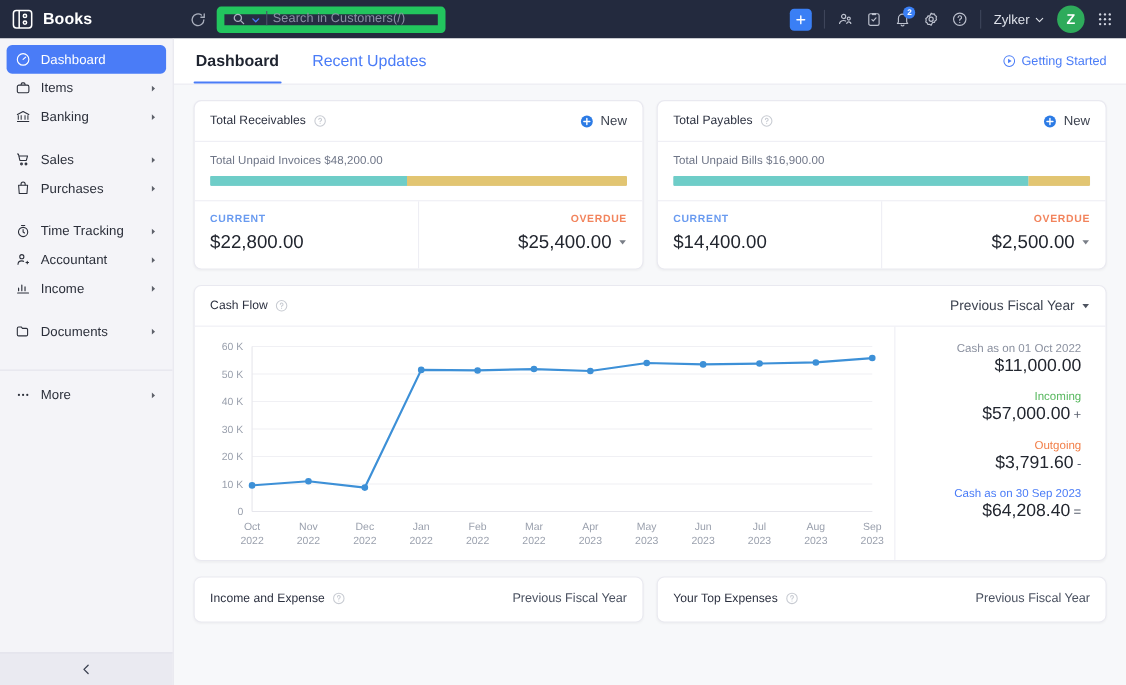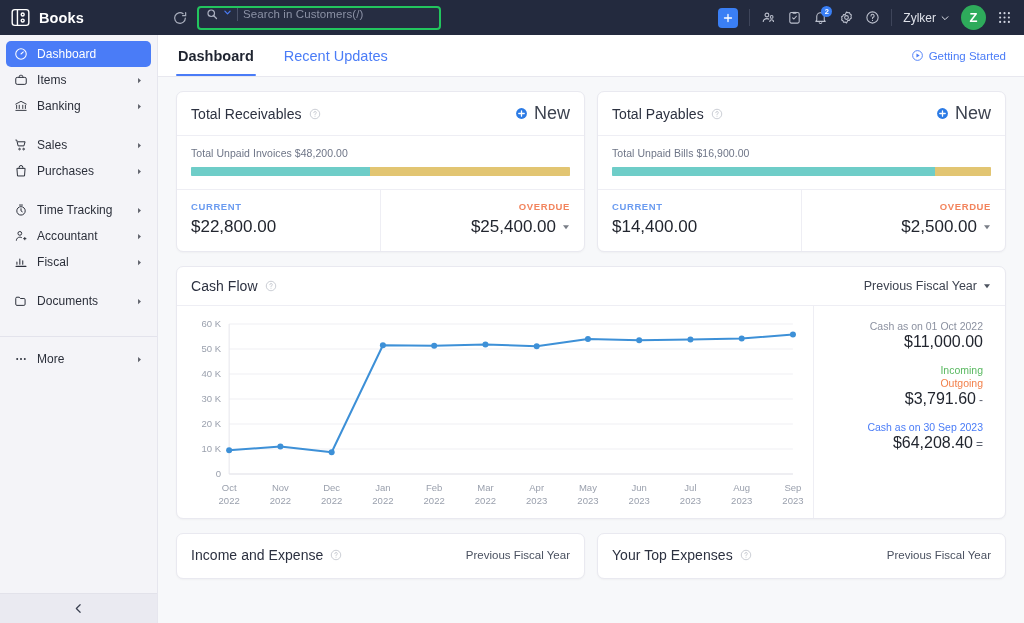--- a/index.html
+++ b/index.html
@@ -15,22 +15,22 @@
   .topbar {
     height: 35px; background: #232a3e; display: flex; align-items: center;
     flex: 0 0 35px; color: #fff;
   }
   .brand { width: 158px; display: flex; align-items: center; gap: 8px; padding-left: 10px; }
   .brand-logo { width: 21px; height: 21px; flex: 0 0 21px; }
   .brand-name { font-size: 14.5px; font-weight: 600; letter-spacing: .1px; color: #fff; }
   .topbar-mid { display: flex; align-items: center; gap: 9px; padding-left: 14px; }
   .refresh-icon { width: 16px; height: 16px; opacity: .82; cursor: pointer; }
   .searchbox {
-    display: flex; align-items: flex-start; width: 244px; height: 24px;
-    border: 2px solid #22c55e; border-radius: 4px; background: #262d42;
+    display: flex; align-items: flex-end; width: 208px; height: 24px;
+    border: 7px solid #22c55e; border-radius: 4px; background: #262d42;
     padding: 0 7px; gap: 5px;
   }
   .search-glass { width: 12px; height: 12px; opacity: .85; }
   .search-caret { width: 9px; height: 9px; }
   .search-div { width: 1px; height: 13px; background: #4b5268; }
   .search-ph { font-size: 11.5px; color: #8b91a5; letter-spacing: .1px; white-space: nowrap; }
   .topbar-right { margin-left: auto; display: flex; align-items: center; gap: 11px; padding-right: 12px; }
   .plus-btn {
     width: 20px; height: 20px; border-radius: 4px; background: #3a7ff5;
     display: flex; align-items: center; justify-content: center; cursor: pointer;
@@ -103,25 +103,25 @@
   .canvas { flex: 1; background: #f7f8fa; overflow: hidden; padding: 14px 18px 0 18px; }
 
   .card {
     background: #fff; border: 1px solid #e9e9f0; border-radius: 7px;
     box-shadow: 0 1px 2px rgba(20,20,40,.035);
   }
   .card-head {
     display: flex; align-items: center; padding: 11px 14px;
     border-bottom: 1px solid #eeeef4;
   }
-  .card-title { font-size: 14px; color: #2c3140; letter-spacing: .05px; }
+  .card-title { font-size: 11px; color: #2c3140; letter-spacing: .05px; }
   .q-ico { width: 12px; height: 12px; margin-left: 7px; opacity: .55; cursor: pointer; }
   .new-btn {
     margin-left: auto; display: flex; align-items: center; gap: 6px;
-    color: #3d4350; font-size: 18px; cursor: pointer;
+    color: #3d4350; font-size: 12px; cursor: pointer;
   }
   .plus-circle { width: 13px; height: 13px; }
 
   .row2 { display: flex; gap: 12px; }
   .row2 > .card { flex: 1; min-width: 0; }
 
   .bar-sec { padding: 11px 14px 13px 14px; border-bottom: 1px solid #eeeef4; }
   .bar-label { font-size: 10.5px; color: #6e7587; margin-bottom: 8px; letter-spacing: .05px; }
   .bar-track { height: 9px; border-radius: 1px; display: flex; overflow: hidden; background: #e8e8ee; }
   .bar-a { background: #6ecdc8; height: 100%; }
@@ -389,21 +389,21 @@
               </svg>
           </span>
         </div>
 
         <div class="s-item">
           <span class="s-ico">
             <svg viewBox="0 0 24 24" width="14" height="14" fill="none" stroke="#2b2f3a" stroke-width="1.8" stroke-linecap="round">
               <path d="M5 16v-4M10 16V7M15 16v-6M3.5 19.5h17"></path>
             </svg>
           </span>
-          <span class="s-label">Fiscal</span>
+          <span class="s-label">Income</span>
           <span class="s-arrow">
             <svg viewBox="0 0 12 12" width="7" height="9" fill="#2b2f3a">
                 <path d="M3.5 1.5l5 4.5-5 4.5z"></path>
               </svg>
           </span>
         </div>
 
         <div class="s-gap"></div>
 
         <div class="s-item">
@@ -645,20 +645,23 @@
                   <text x="608" y="175" text-anchor="middle" font-size="9.5" fill="#9aa0ad" font-family="&quot;Liberation Sans&quot;, sans-serif">Sep</text>
                   <text x="608" y="188" text-anchor="middle" font-size="9.5" fill="#9aa0ad" font-family="&quot;Liberation Sans&quot;, sans-serif">2023</text>
                 </svg>
             </div>
 
             <div class="cf-side">
               <div class="cf-k grey">Cash as on 01 Oct 2022</div>
               <div class="cf-v">$11,000.00</div>
 
               <div class="cf-k green">Incoming</div>
+              <div class="cf-v">
+                <span>$57,000.00</span><span class="sign">+</span>
+              </div>
 
               <div class="cf-k orange">Outgoing</div>
               <div class="cf-v">
                 <span>$3,791.60</span><span class="sign">-</span>
               </div>
 
               <div class="cf-k blue">Cash as on 30 Sep 2023</div>
               <div class="cf-v">
                 <span>$64,208.40</span><span class="sign">=</span>
               </div>

